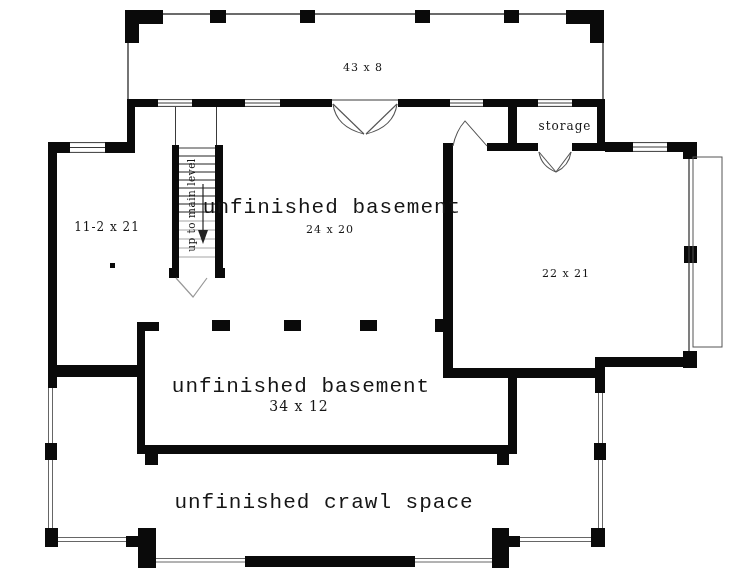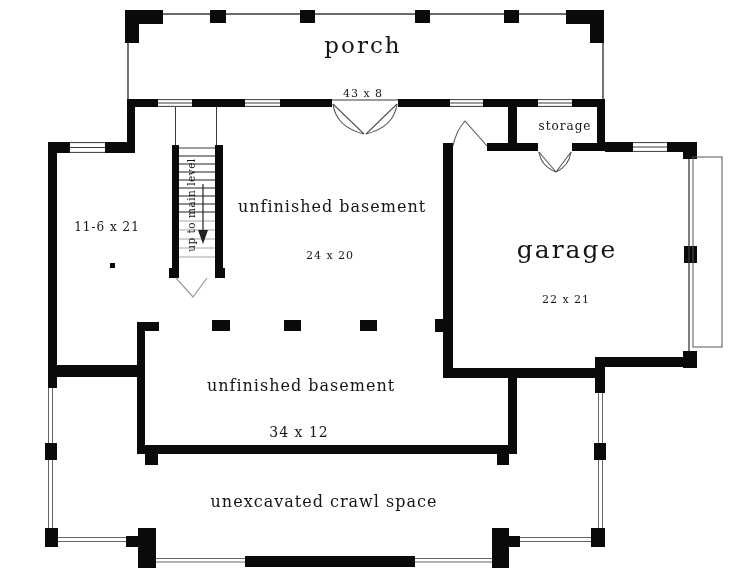--- a/index.html
+++ b/index.html
@@ -1,22 +1,22 @@
 <!DOCTYPE html>
 <html><head>
 <meta charset="utf-8">
 <style>
   html,body{margin:0;padding:0;background:#fff;}
   #plan{position:relative;width:750px;height:576px;background:#ffffff;overflow:hidden;
         font-family:"DejaVu Serif", serif;}
   #plan svg{position:absolute;left:0;top:0;}
   .lbl{position:absolute;transform:translate(-50%,-50%);color:#151515;white-space:nowrap;
        text-align:center;line-height:1;}
-  .room-name{font-size:16px;letter-spacing:1px;}
-  .room-dims{font-size:11px;letter-spacing:1px;margin-top:26px;}
+  .room-name{font-size:21px;letter-spacing:1px;font-family:Liberation Mono, monospace;}
+  .room-dims{font-size:11px;letter-spacing:1px;}
   .porch-name{font-size:23px;letter-spacing:2px;}
   .garage-name{font-size:25px;letter-spacing:2px;}
   .small-name{font-size:12px;letter-spacing:1px;}
   .stair-lbl{font-size:10.5px;letter-spacing:0.5px;
        transform:translate(-50%,-50%) rotate(-90deg);}
 </style>
 </head>
 <body>
 
 <div id="plan">
@@ -201,33 +201,31 @@
         <rect x="126" y="536" width="12" height="11"></rect>
     <rect x="245" y="556" width="170" height="11"></rect>
     <rect x="492" y="528" width="17" height="40"></rect>
         <rect x="508" y="536" width="12" height="11"></rect>
     <rect x="591" y="528" width="14" height="19"></rect>
     <rect x="594" y="443" width="12" height="17"></rect>
   </g>
 
 </svg>
 
-<div class="lbl porch-name" style="left:363px;top:45px;">porch</div>
 <div class="lbl room-dims" style="left:363px;top:67px;">43 x 8</div>
 
 <div class="lbl small-name" style="left:557px;top:126px;padding-left:16px;">storage</div>
 
 <div class="lbl room-name" style="left:332px;top:207px;">unfinished basement</div>
 <div class="lbl room-dims" style="left:330px;top:229px;">24 x 20</div>
 
-<div class="lbl garage-name" style="left:567px;top:249px;">garage</div>
 <div class="lbl room-dims" style="left:566px;top:273px;text-align:center;">22 x 21</div>
 
-<div class="lbl small-name" style="left:107px;top:227px;">11-6 x 21</div>
+<div class="lbl small-name" style="left:107px;top:227px;">11-2 x 21</div>
 
 <div class="lbl room-name" style="left:301px;top:386px;">unfinished basement</div>
 <div class="lbl room-dims" style="left:299px;top:406px;font-size:14px;">34 x 12</div>
 
-<div class="lbl room-name" style="left:324px;top:502px;">unexcavated crawl space</div>
+<div class="lbl room-name" style="left:324px;top:502px;">unfinished crawl space</div>
 
 <div class="lbl stair-lbl" style="left:191px;top:205px;">up to main level</div>
 
 </div>
 
 </body></html>

